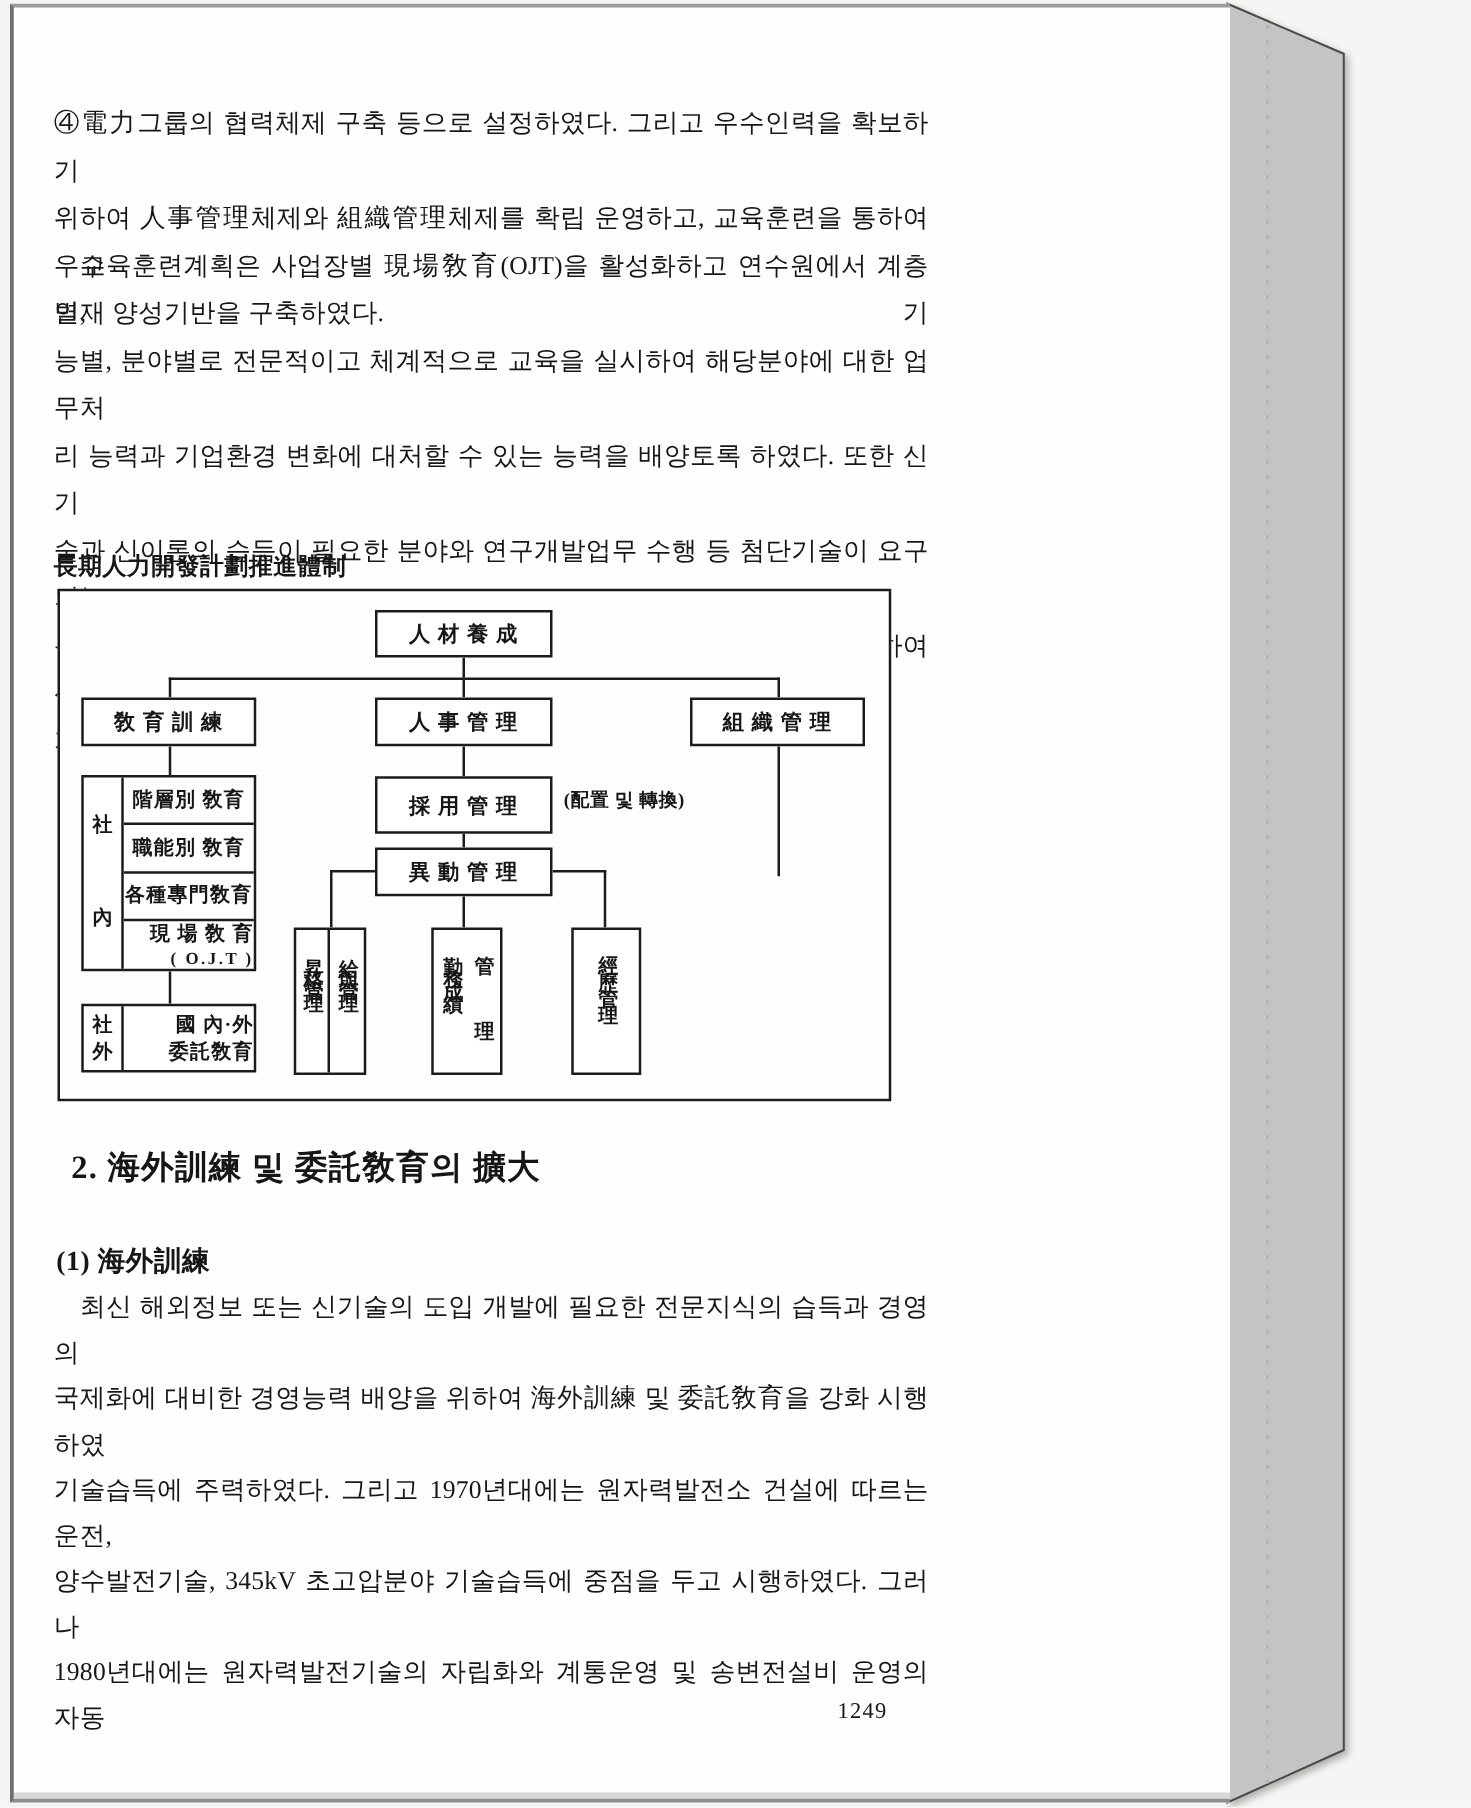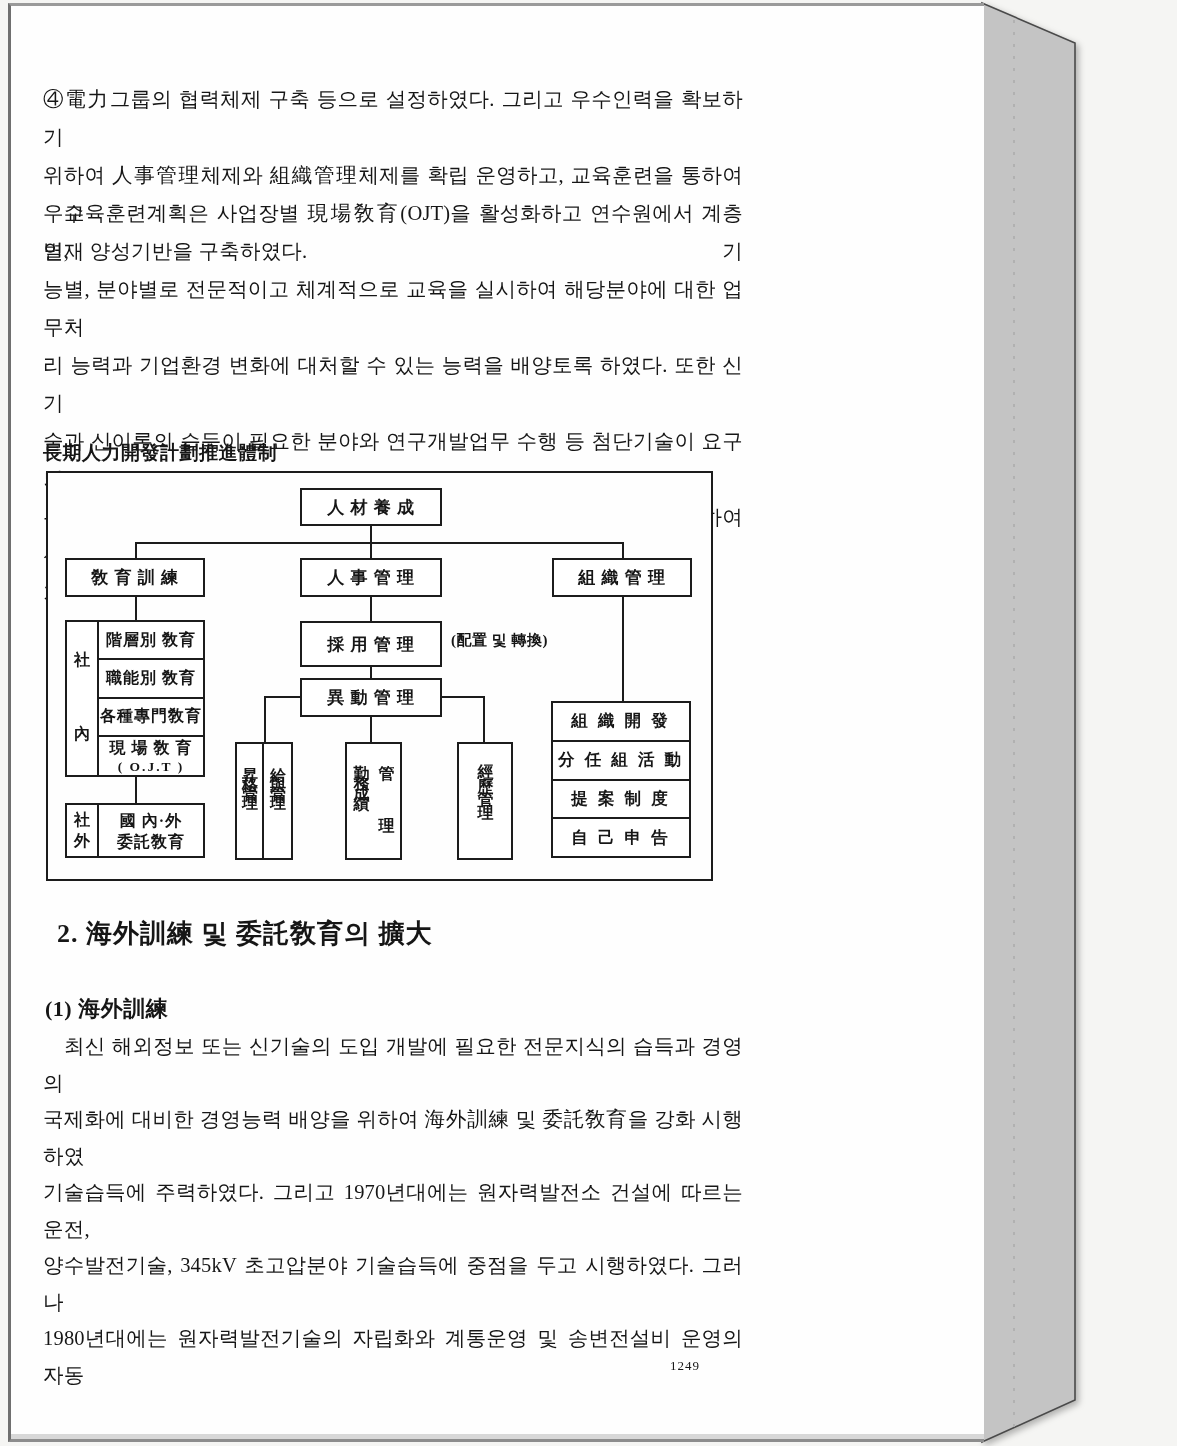--- a/index.html
+++ b/index.html
@@ -14,37 +14,37 @@
   
   .para{position:absolute;left:32px;width:700px;}
   .bline{font-size:20.5px;line-height:38px;white-space:normal;
          text-align:justify;text-align-last:justify;letter-spacing:.2px;}
   .para.tight .bline{line-height:36.5px;}
   .bline.end{text-align-last:left;}
   .bline.indent{text-indent:21px;}
   .caption{position:absolute;left:32px;font-size:19px;font-weight:700;letter-spacing:.5px;}
   .h-section{position:absolute;left:46px;font-size:26px;font-weight:700;letter-spacing:1px;}
   .h-sub{position:absolute;left:34px;font-size:22px;font-weight:700;letter-spacing:.5px;}
-  .pageno{position:absolute;font-size:13px;letter-spacing:1px;}
+  .pageno{position:absolute;font-size:18px;letter-spacing:1px;}
   
   .diagram{position:absolute;left:35px;top:465px;width:663px;height:406px;
            border:2px solid #1c1c1c;background:#fefefe;font-family:"Liberation Serif","DejaVu Serif",serif;}
   .dbox{position:absolute;border:2px solid #1c1c1c;background:#fff;display:flex;
         align-items:center;justify-content:center;font-size:17px;font-weight:600;
         letter-spacing:1px;box-sizing:border-box;text-align:center;}
   .vline{position:absolute;width:2px;background:#1c1c1c;}
   .hline{position:absolute;height:2px;background:#1c1c1c;}
   .grp{position:absolute;border:2px solid #1c1c1c;background:#fff;display:flex;box-sizing:border-box;}
   .grp .side{width:30px;border-right:2px solid #1c1c1c;display:flex;flex-direction:column;
              align-items:center;justify-content:center;font-size:16px;font-weight:600;}
   .grp .side.spread{justify-content:space-between;padding:28px 0 30px;}
   .grp .rows{flex:1;display:flex;flex-direction:column;}
   .grp .rows .cell{flex:1;display:flex;flex-direction:column;align-items:center;justify-content:center;
                    border-bottom:2px solid #1c1c1c;font-size:16px;font-weight:600;letter-spacing:1px;}
-  .grp .rows .cell:last-child{border-bottom:none;}
+  .grp .rows .cell:last-child{border-bottom:none;align-items:flex-end;}
   .two-line{line-height:21px;}
   .small-line{font-size:13.5px;letter-spacing:2px;line-height:17px;}
   .note{position:absolute;font-size:15px;font-weight:600;letter-spacing:.5px;}
   .vtext{writing-mode:vertical-rl;text-orientation:upright;font-size:16px;font-weight:600;}
   .vbox{position:absolute;border:2px solid #1c1c1c;background:#fff;display:flex;
         justify-content:center;align-items:flex-start;box-sizing:border-box;padding-top:8px;}
   .twin{padding:0;}
   .twin .half{width:50%;height:100%;display:flex;justify-content:center;padding-top:10px;box-sizing:border-box;}
   .twin .half.first{border-right:2px solid #1c1c1c;}
   .stackrows{position:absolute;border:2px solid #1c1c1c;background:#fff;display:flex;
@@ -148,26 +148,20 @@
           </div>
       </div>
       <div class="vbox" style="left:297px;top:269px;width:57px;height:118px;gap:4px;">
         <span class="vtext" style="letter-spacing:10px;">勤務成績</span>
         <span class="vtext" style="letter-spacing:52px;">管理</span>
       </div>
       <div class="vbox" style="left:409px;top:269px;width:56px;height:118px;">
         <span class="vtext" style="letter-spacing:13px;">經歷管理</span>
       </div>
 
-      <div class="stackrows" style="left:503px;top:228px;width:140px;height:157px;">
-        <div class="cell">組 織 開 發</div>
-        <div class="cell">分 任 組 活 動</div>
-        <div class="cell">提 案 制 度</div>
-        <div class="cell">自 己 申 告</div>
-      </div>
     </div>
 
     <div class="h-section" style="top:910px;">2. 海外訓練 및 委託敎育의 擴大</div>
     <div class="h-sub" style="top:988px;">(1) 海外訓練</div>
 
     <div class="para tight" style="top:1022px;">
       <div class="bline indent">최신 해외정보 또는 신기술의 도입 개발에 필요한 전문지식의 습득과 경영의</div>
       <div class="bline">국제화에 대비한 경영능력 배양을 위하여 海外訓練 및 委託敎育을 강화 시행하였</div>
       <div class="bline">기술습득에 주력하였다. 그리고 1970년대에는 원자력발전소 건설에 따르는 운전,</div>
       <div class="bline">양수발전기술, 345kV 초고압분야 기술습득에 중점을 두고 시행하였다. 그러나</div>

